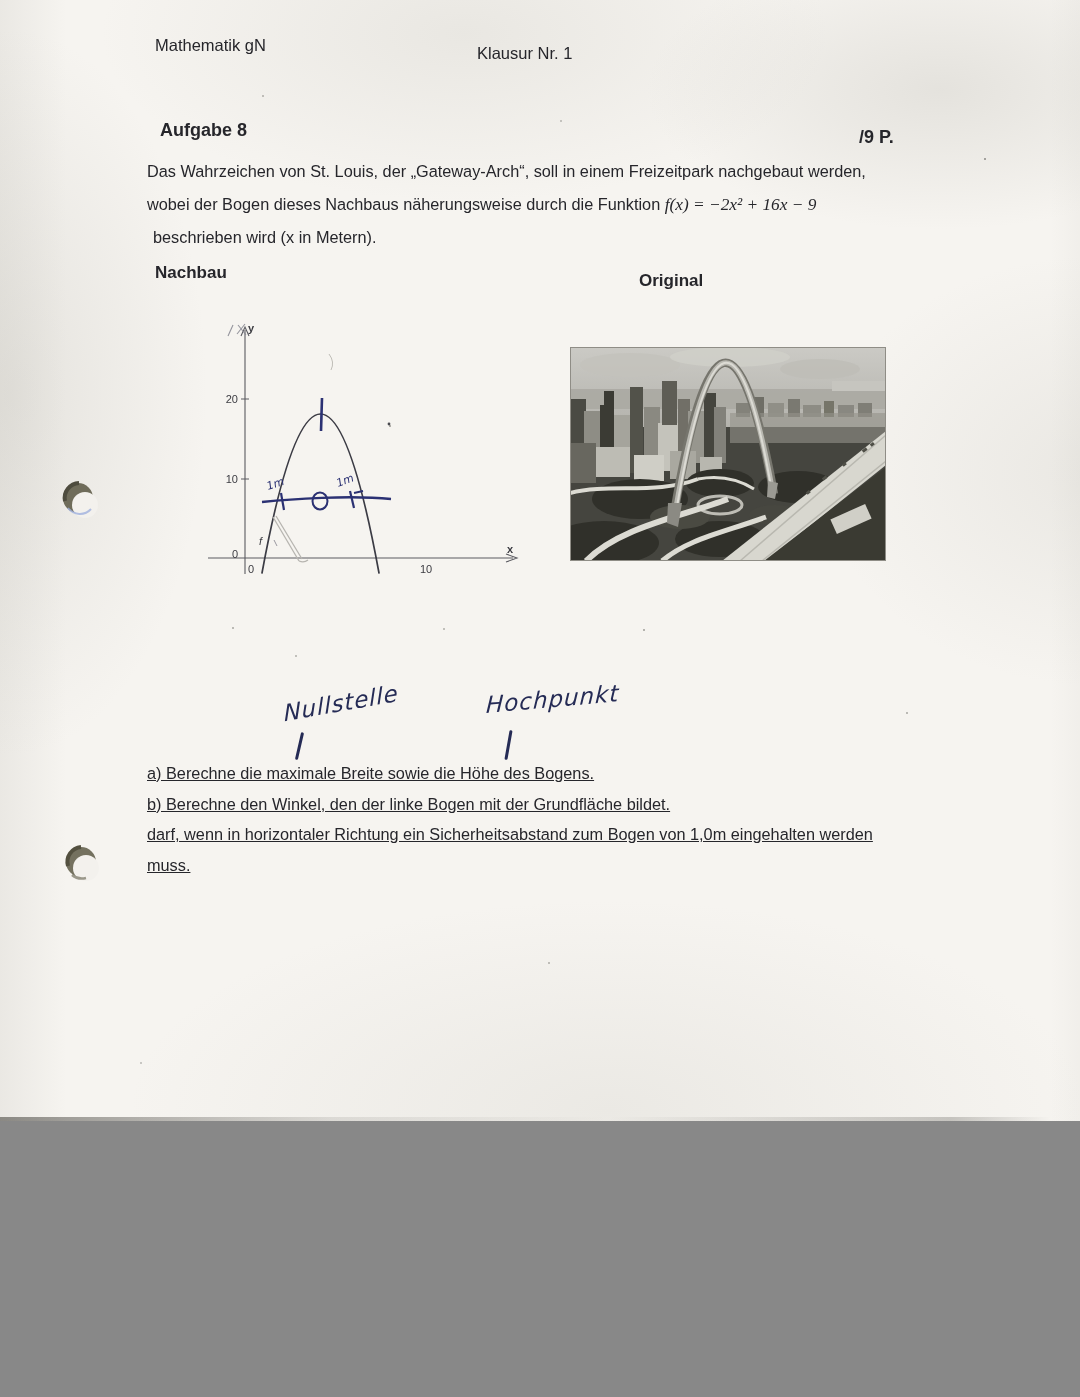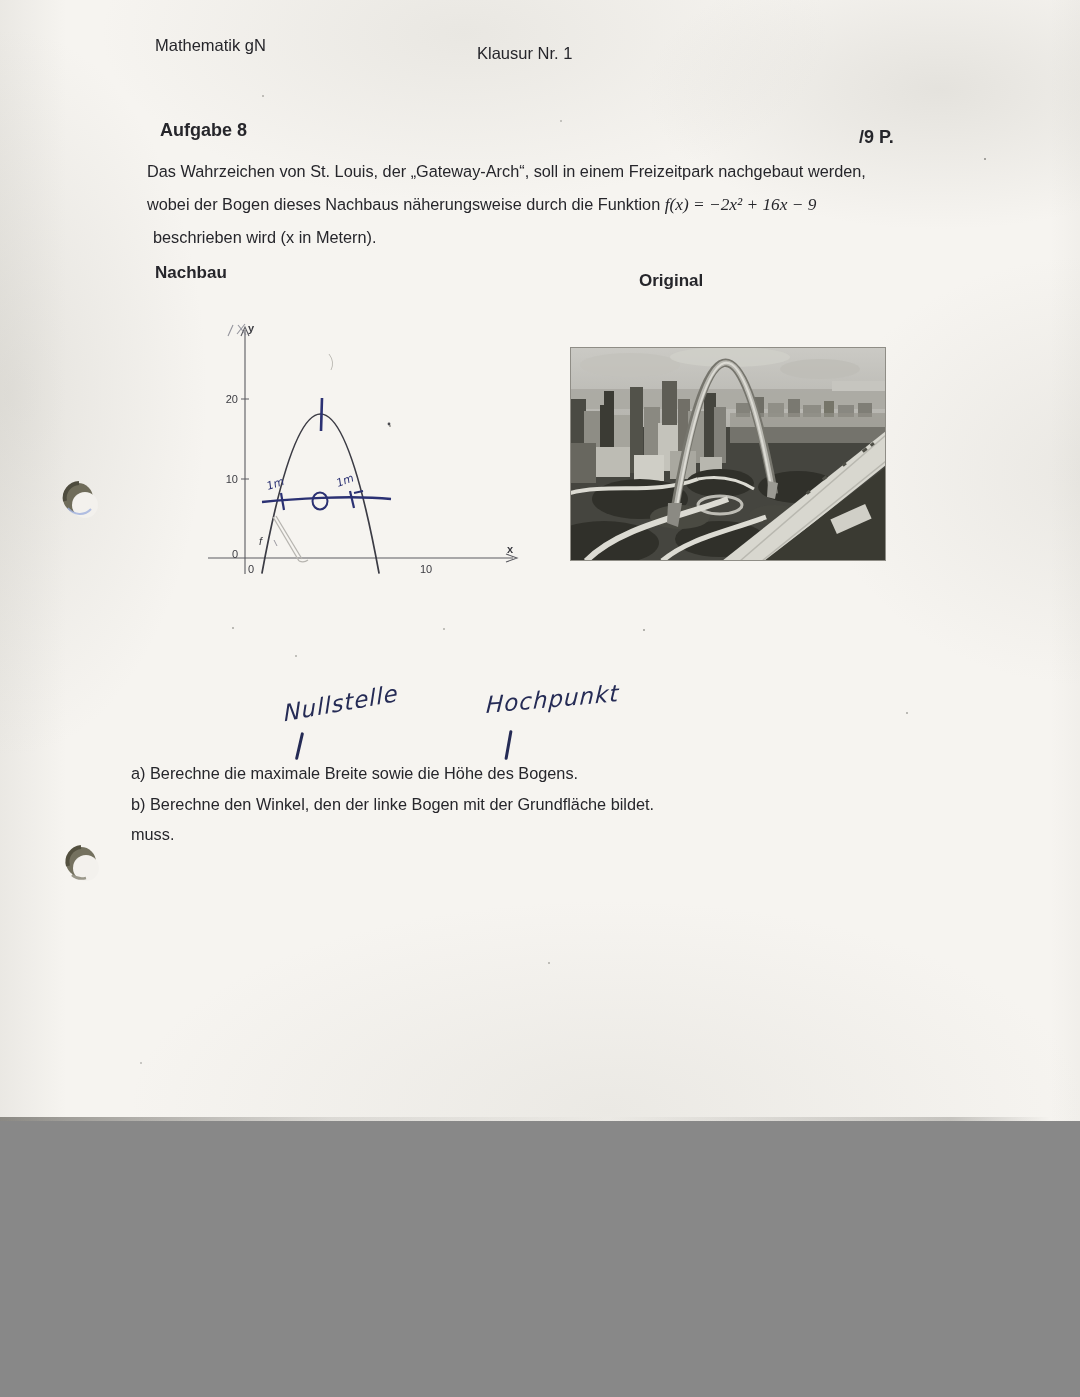--- a/index.html
+++ b/index.html
@@ -233,22 +233,23 @@
     <polygon points="98,156 112,156 108,180 97,176" fill="#8b8a83"></polygon>
     <polygon points="198,134 208,136 205,152 197,150" fill="#9b9a93"></polygon>
     <rect x="0.5" y="0.5" width="315" height="213" fill="none" stroke="#8f8d86"></rect>
   </svg>
 
   <div class="abs print hand hand-big" style="left:283px;top:690px;">Nullstelle</div>
   <div class="abs ink-stroke" style="left:298px;top:732px;height:28px;transform:rotate(13deg);"></div>
   <div class="abs print hand hand-big" style="left:486px;top:686px;transform:rotate(-5deg) skewX(-8deg);">Hochpunkt</div>
   <div class="abs ink-stroke" style="left:507px;top:730px;height:30px;transform:rotate(10deg);"></div>
 
-  <div class="abs" style="left:131px;top:758px;">
+  <div class="abs" style="left:147px;top:758px;text-decoration:underline;">
     <div class="print tasktxt">a) Berechne die maximale Breite sowie die Höhe des Bogens.</div>
     <div class="print tasktxt">b) Berechne den Winkel, den der linke Bogen mit der Grundfläche bildet.</div>
+    <div class="print tasktxt">darf, wenn in horizontaler Richtung ein Sicherheitsabstand zum Bogen von 1,0m eingehalten werden</div>
     <div class="print tasktxt">muss.</div>
   </div>
 
   <div class="abs print hand hand-eq" style="left:783px;top:1278px;">6x + 12 = 0 | -12</div>
 
   <div class="bottom-edge"></div>
 </div>
 
 </body></html>

